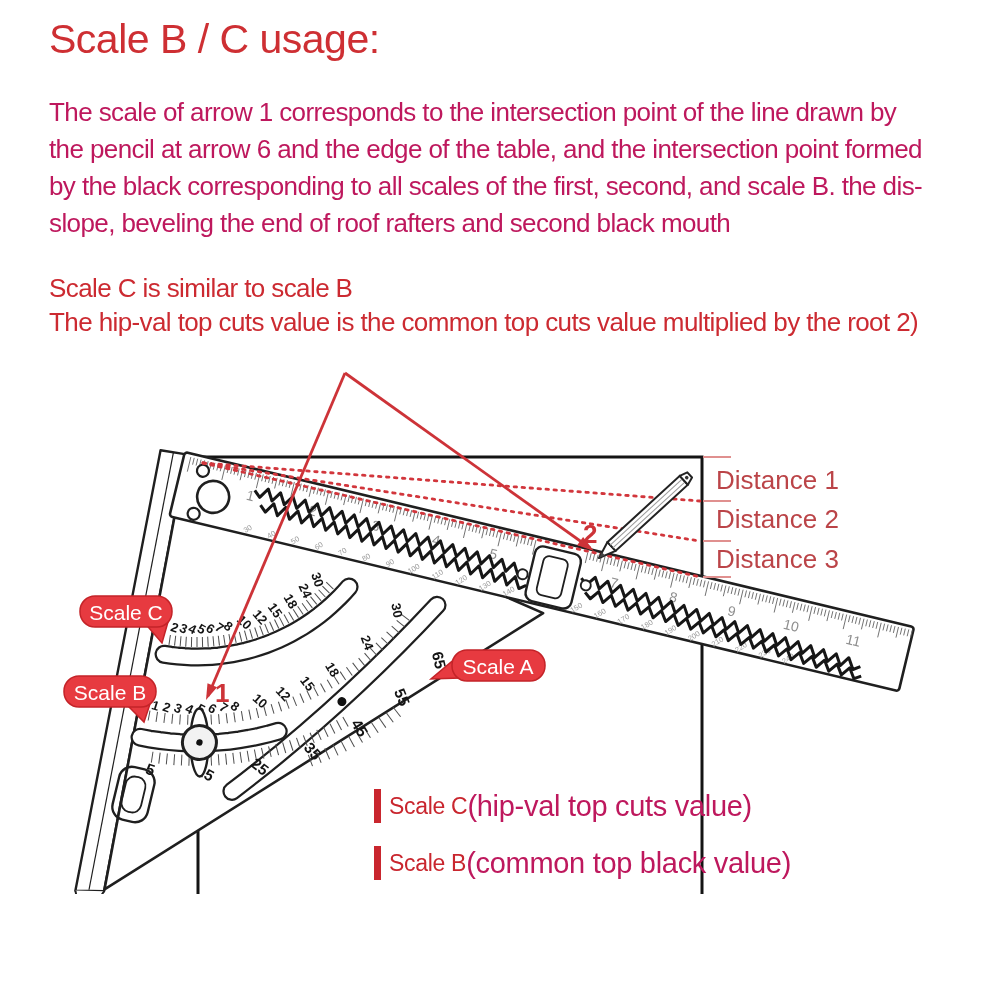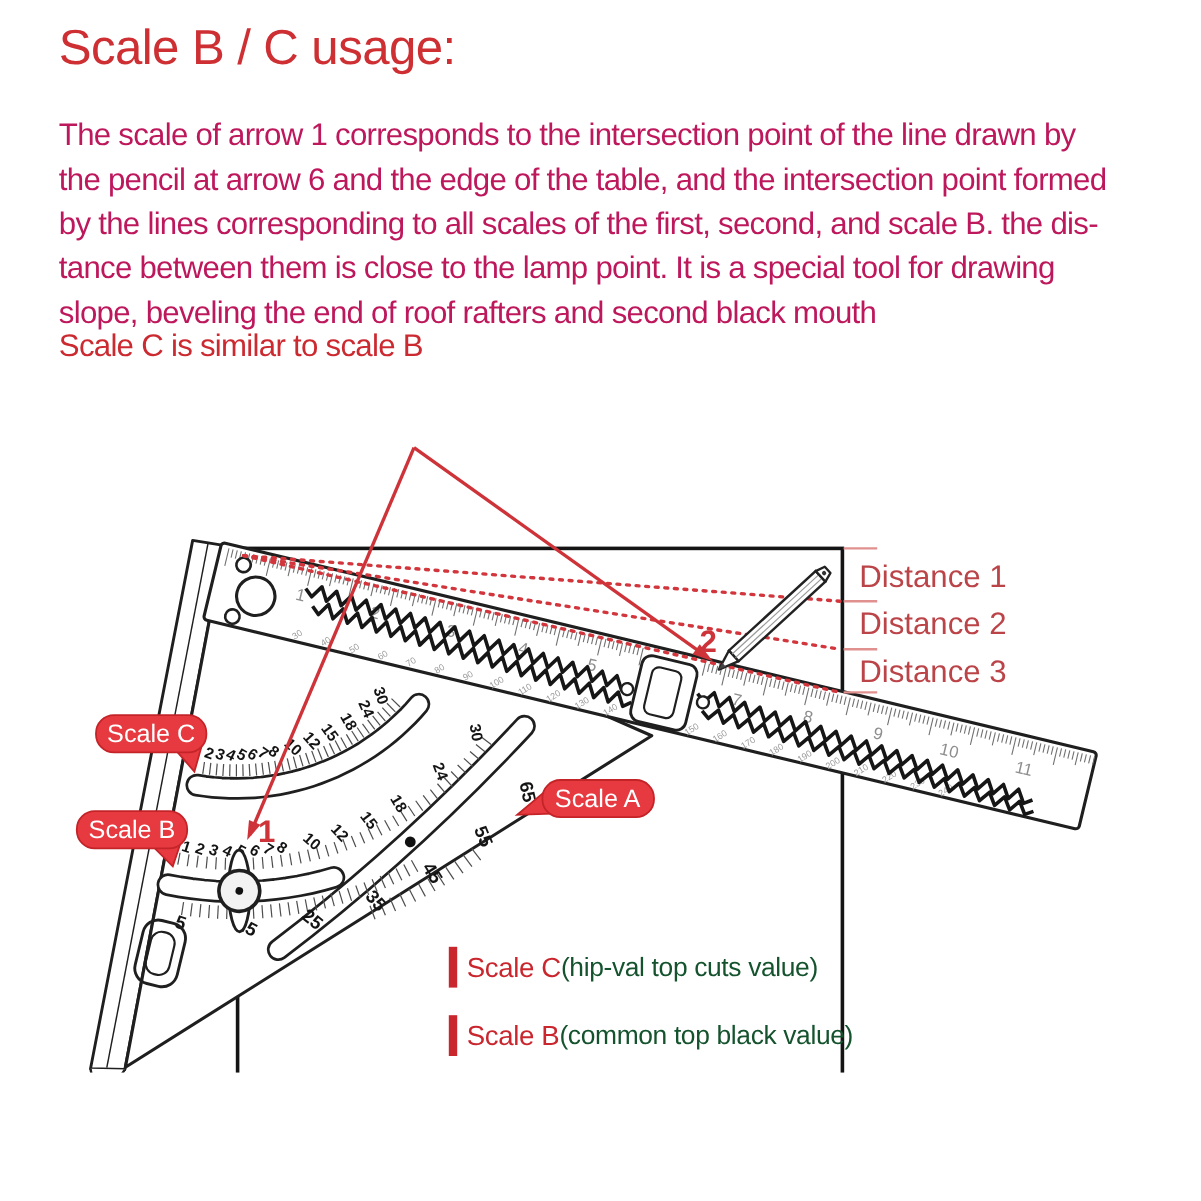--- a/index.html
+++ b/index.html
@@ -8,40 +8,40 @@
   .title{position:absolute;left:49px;top:16px;font-size:41px;letter-spacing:-0.5px;
          color:#ce2f33;white-space:nowrap;}
   .para{position:absolute;left:49px;top:94px;font-size:26px;letter-spacing:-0.6px;
         line-height:37px;color:#be185d;white-space:nowrap;}
   .notes{position:absolute;left:49px;top:271px;font-size:26px;letter-spacing:-0.6px;
          line-height:34px;color:#cc2a31;white-space:nowrap;}
   .legend{position:absolute;left:374px;top:789px;}
   .legend-row{position:absolute;left:0;height:34px;display:flex;align-items:center;white-space:nowrap;}
   .legend-bar{display:inline-block;width:7px;height:34px;background:#c9262e;margin-right:8px;}
   .legend-label{font-size:23px;color:#c9262e;letter-spacing:-0.3px;}
-  .legend-desc{font-size:22px;color:#14532d;letter-spacing:-0.3px;}
+  .legend-desc{font-size:29px;color:#be185d;letter-spacing:-0.3px;}
   svg{position:absolute;left:0;top:0;font-family:"Liberation Sans",sans-serif;}
 </style>
 </head>
 <body>
 
 <div class="page">
 
   <div class="title">Scale B / C usage:</div>
 
   <div class="para">
     <div>The scale of arrow 1 corresponds to the intersection point of the line drawn by</div>
     <div>the pencil at arrow 6 and the edge of the table, and the intersection point formed</div>
-    <div>by the lines corresponding to all scales of the first, second, and scale B. the dis-</div>
-    <div>tance between them is close to the lamp point. It is a special tool for drawing</div>
+    <div>by the black corresponding to all scales of the first, second, and scale B. the dis-</div>
     <div>slope, beveling the end of roof rafters and second black mouth</div>
   </div>
 
   <div class="notes">
     <div>Scale C is similar to scale B</div>
+    <div>The hip-val top cuts value is the common top cuts value multiplied by the root 2)</div>
   </div>
 
   <svg width="1001" height="1001" viewBox="0 0 1001 1001">
 
     <g>
       <rect x="198" y="457" width="504" height="523" fill="#ffffff" stroke="#141414" stroke-width="3"></rect>
       <rect x="330" y="977" width="315" height="4.5" fill="#0c0c0c"></rect>
     </g>
 
     <g transform="translate(197,457) rotate(13.5)">

